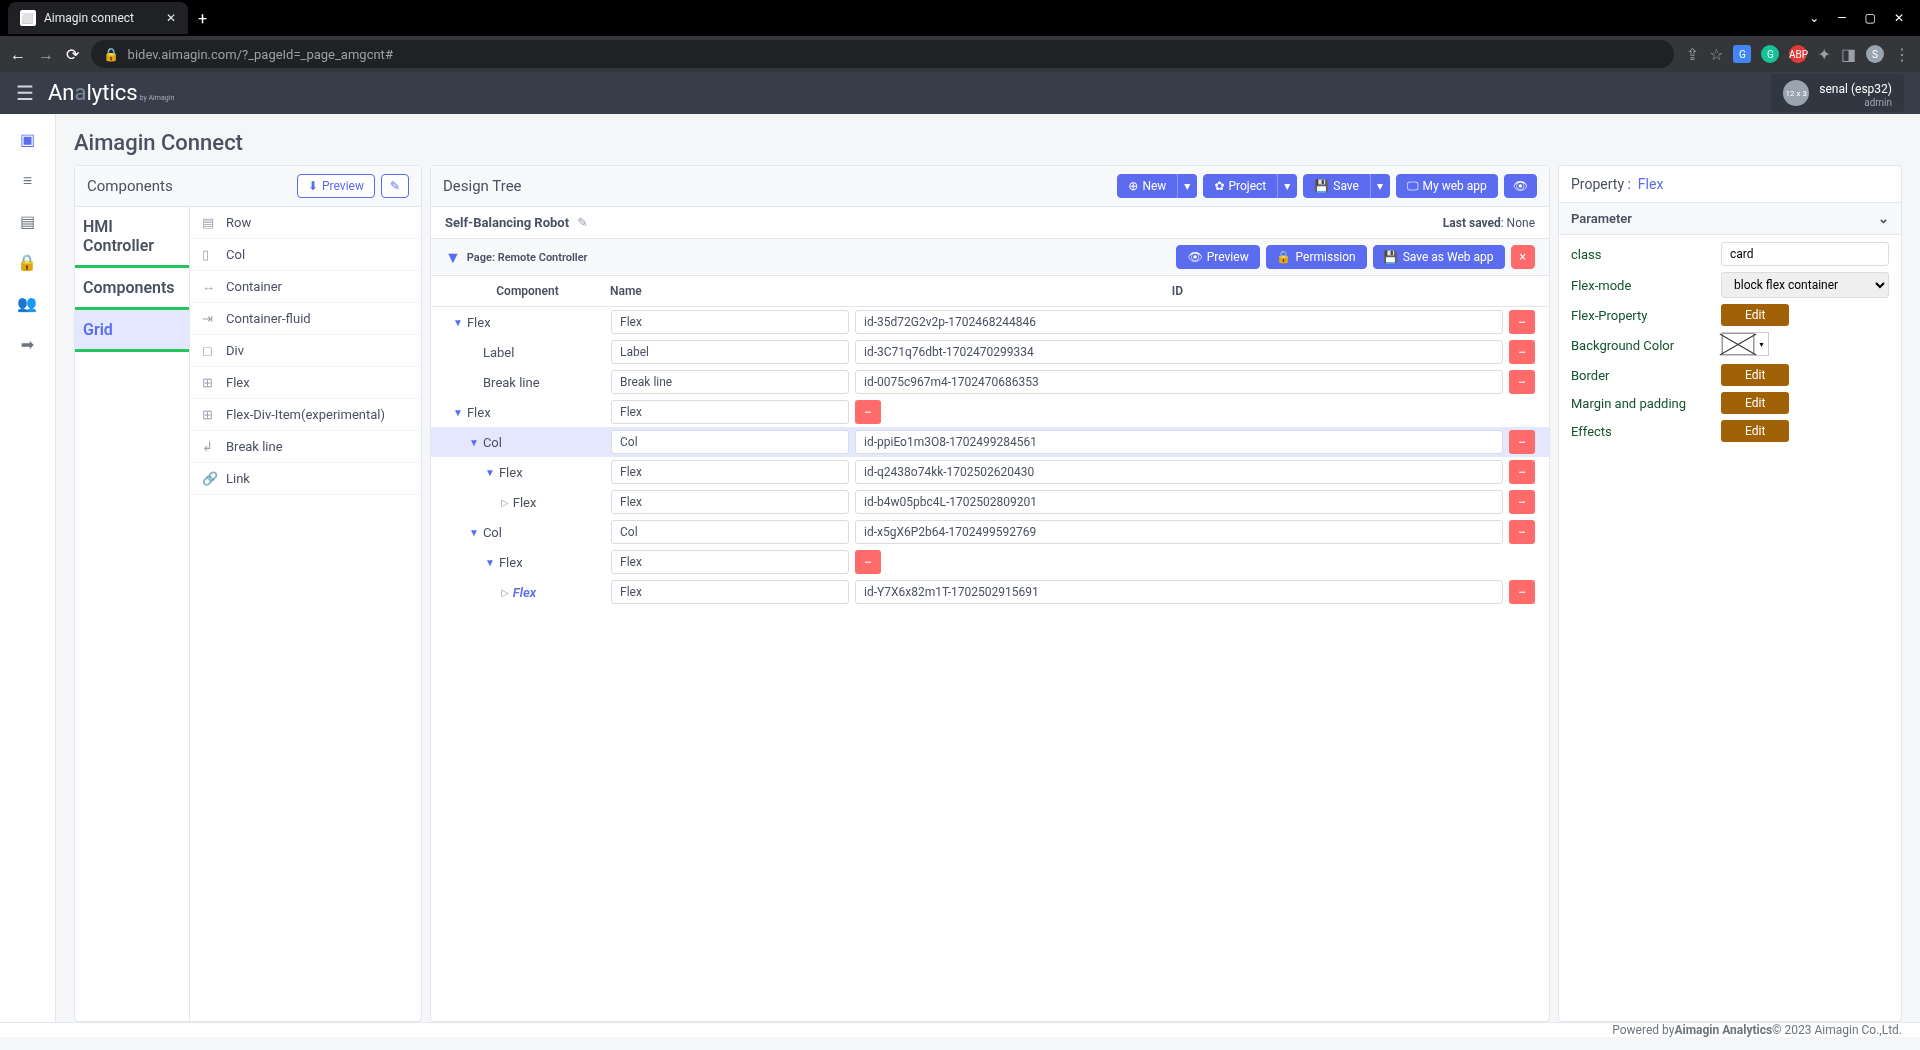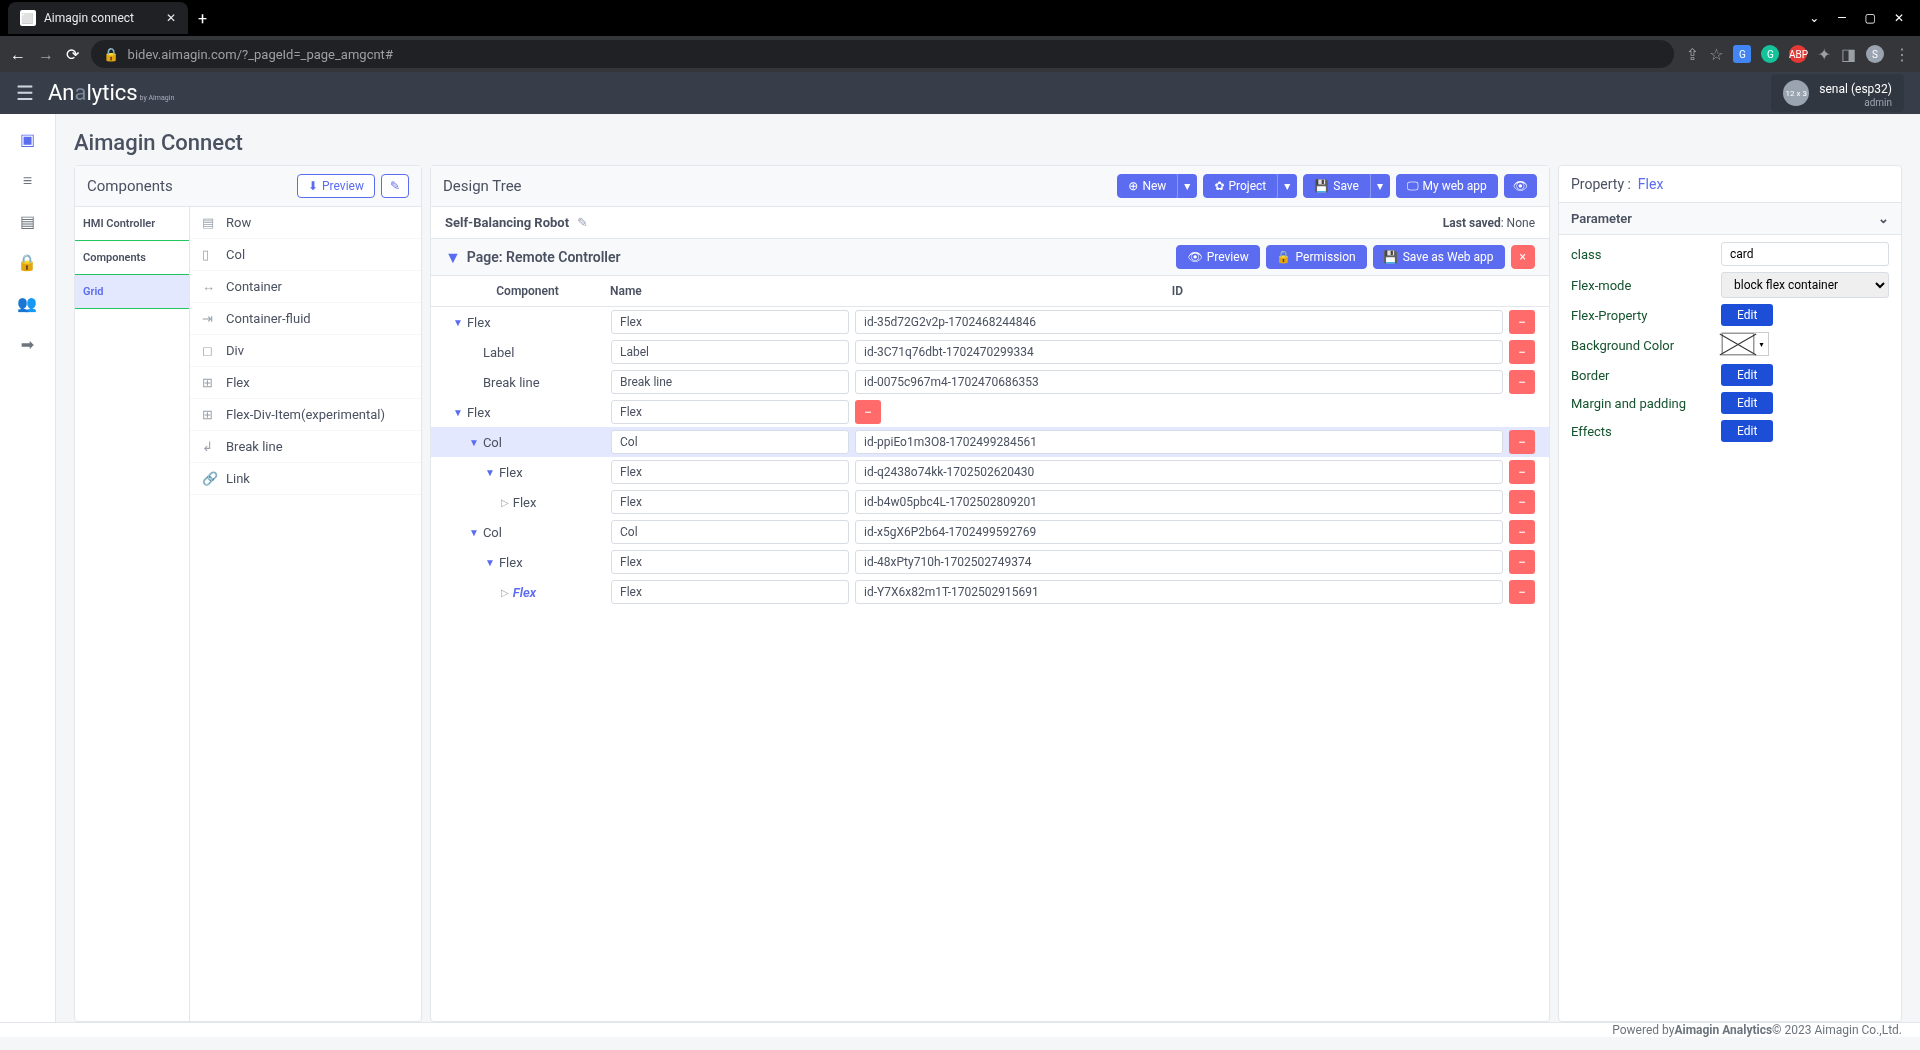--- a/index.html
+++ b/index.html
@@ -49,34 +49,34 @@
 .btn-group { display: flex; }
 .btn-group .btn { border-radius: 0; }
 .btn-group .btn:first-child { border-radius: 4px 0 0 4px; }
 .btn-group .btn:last-child { border-radius: 0 4px 4px 0; border-left: 1px solid rgba(255,255,255,0.3); padding: 4px 6px; }
 .btn-sq { padding: 4px 8px; }
 
 
 .components-panel { width: 348px; }
 .components-body { flex: 1; display: flex; }
 .cat-col { width: 115px; border-right: 1px solid #e3e6ea; }
-.cat-item { padding: 10px 8px; font-size: 11px; color: #4a5160; cursor: pointer; font-weight: 600; border-bottom: 1px solid #22c55e; }
+.cat-item { padding: 10px 8px; font-size: 16px; color: #4a5160; cursor: pointer; font-weight: 600; border-bottom: 3px solid #22c55e; }
 .cat-item.active { background: #e4e8ff; color: #5b6cf0; }
 .comp-list { flex: 1; }
 .comp-item { display: flex; align-items: center; gap: 10px; padding: 8px 12px; font-size: 13px; color: #4a5160; cursor: pointer; border-bottom: 1px solid #f5f6f8; }
 .comp-icon { color: #9aa3b0; font-size: 13px; width: 14px; }
 
 
 .design-panel { flex: 1; }
 .design-subheader { display: flex; align-items: center; padding: 8px 14px; border-bottom: 1px solid #e3e6ea; font-size: 13px; color: #4a5160; }
 .design-subheader .edit-ic { margin-left: 8px; color: #9aa3b0; cursor: pointer; }
 .design-subheader .saved { margin-left: auto; font-size: 12px; }
 .page-row { display: flex; align-items: center; padding: 6px 14px; background: #f8f9fb; border-bottom: 1px solid #e3e6ea; }
 .page-row .caret { color: #5b6cf0; margin-right: 6px; cursor: pointer; }
-.page-row .pg-title { font-size: 14px; font-weight: 600; color: #4a5160; }
+.page-row .pg-title { font-size: 11px; font-weight: 600; color: #4a5160; }
 
 .tree-header { display: flex; padding: 8px 14px; border-bottom: 1px solid #e3e6ea; font-size: 12px; font-weight: 600; color: #4a5160; }
 .th-comp { flex: 0 0 165px; text-align: center; }
 .th-name { flex: 0 0 240px; text-align: left; }
 .th-id { flex: 1; text-align: center; }
 .th-act { flex: 0 0 30px; }
 
 .tree-body { flex: 1; overflow: auto; }
 .tree-row { display: flex; align-items: center; padding: 3px 14px; font-size: 13px; gap: 6px; }
 .tree-row.selected { background: #e4e8ff; }
@@ -93,21 +93,21 @@
 
 .prop-panel { width: 344px; }
 .prop-title { padding: 10px 12px; font-size: 14px; color: #4a5160; }
 .prop-title .prop-of { color: #5b6cf0; }
 .param-header { display: flex; align-items: center; justify-content: space-between; padding: 8px 12px; background: #f8f9fb; border-top: 1px solid #e3e6ea; border-bottom: 1px solid #e3e6ea; font-size: 13px; font-weight: 600; color: #4a5160; }
 .prop-body { padding: 4px 0; }
 .prop-row { display: flex; align-items: center; padding: 3px 12px; font-size: 13px; }
 .prop-label { flex: 0 0 150px; color: #14532d; }
 .prop-ctrl { flex: 1; }
 .prop-ctrl input, .prop-ctrl select { width: 100%; border: 1px solid #d8dce3; border-radius: 3px; padding: 4px 8px; font-size: 12px; }
-.btn-edit { background: #1d4ed8; color: #fff; border: none; padding: 4px 16px; border-radius: 3px; font-size: 12px; cursor: pointer; }
+.btn-edit { background: #a16207; color: #fff; border: none; padding: 4px 24px; border-radius: 3px; font-size: 12px; cursor: pointer; }
 .color-swatch { width: 32px; height: 22px; border: 1px solid #999; display: inline-flex; align-items: center; justify-content: center; position: relative; background: #fff; }
 .color-swatch::after { content: ""; position: absolute; width: 140%; height: 1px; background: #333; transform: rotate(30deg); }
 .color-swatch::before { content: ""; position: absolute; width: 140%; height: 1px; background: #333; transform: rotate(-30deg); }
 .swatch-wrap { display: inline-flex; border: 1px solid #ccc; }
 .swatch-dd { width: 14px; border-left: 1px solid #ccc; display: flex; align-items: center; justify-content: center; font-size: 8px; cursor: pointer; }
 
 
 .footer { height: 15px; background: #fff; border-top: 1px solid #e3e6ea; display: flex; align-items: center; justify-content: flex-end; padding: 0 18px; font-size: 12px; color: #6c757d; }
 
 .header-actions { margin-left: auto; display: flex; gap: 6px; }
@@ -378,21 +378,20 @@
               <div class="tr-input"><input type="text" value="Col" style=""></div>
               <div class="tr-id"><input type="text" value="id-x5gX6P2b64-1702499592769" style=""></div>
               <div class="tr-del"><button>−</button></div>
             </div>
             <div class="tree-row">
               <div class="tr-label" style="padding-left: 40px;">
                 <span class="tr-caret">▼</span>
                 <span class="">Flex</span>
               </div>
               <div class="tr-input"><input type="text" value="Flex" style=""></div>
-              <div class="tr-id"><input type="text" value="id-48xPty710h-1702502749374" style=""></div>
               <div class="tr-del"><button>−</button></div>
             </div>
             <div class="tree-row">
               <div class="tr-label" style="padding-left: 56px;">
                 <span class="tr-caret closed">▷</span>
                 <span class="flex-active">Flex</span>
               </div>
               <div class="tr-input"><input type="text" value="Flex" style=""></div>
               <div class="tr-id"><input type="text" value="id-Y7X6x82m1T-1702502915691" style=""></div>
               <div class="tr-del"><button>−</button></div>

